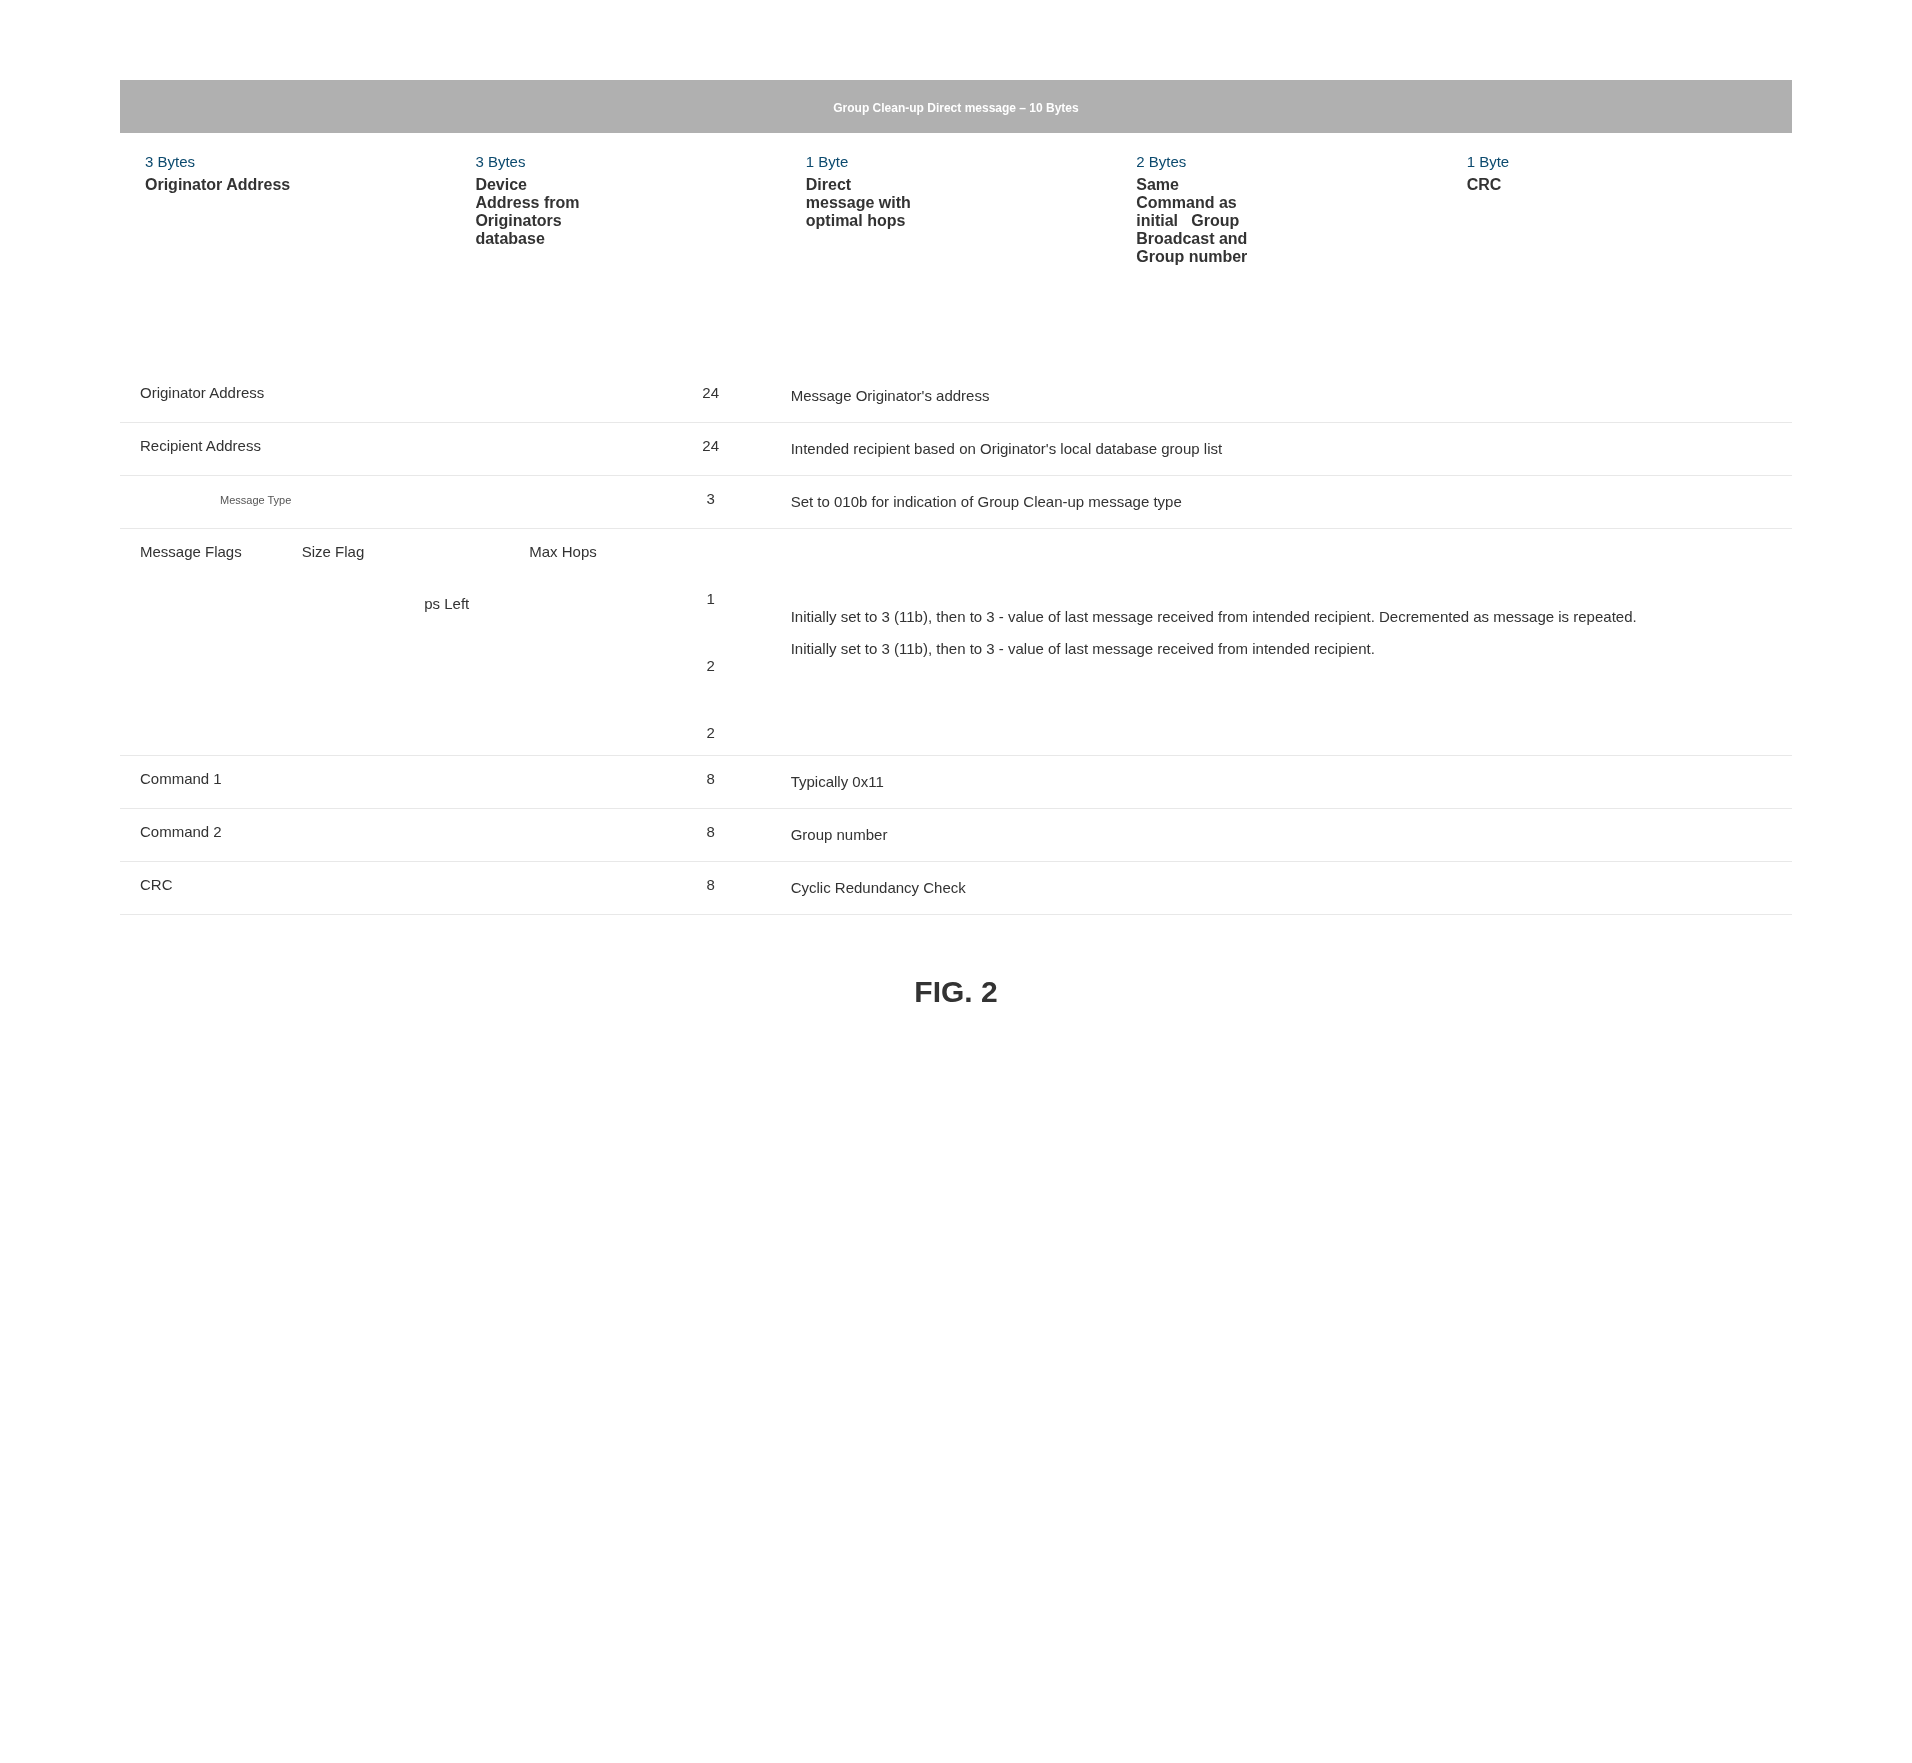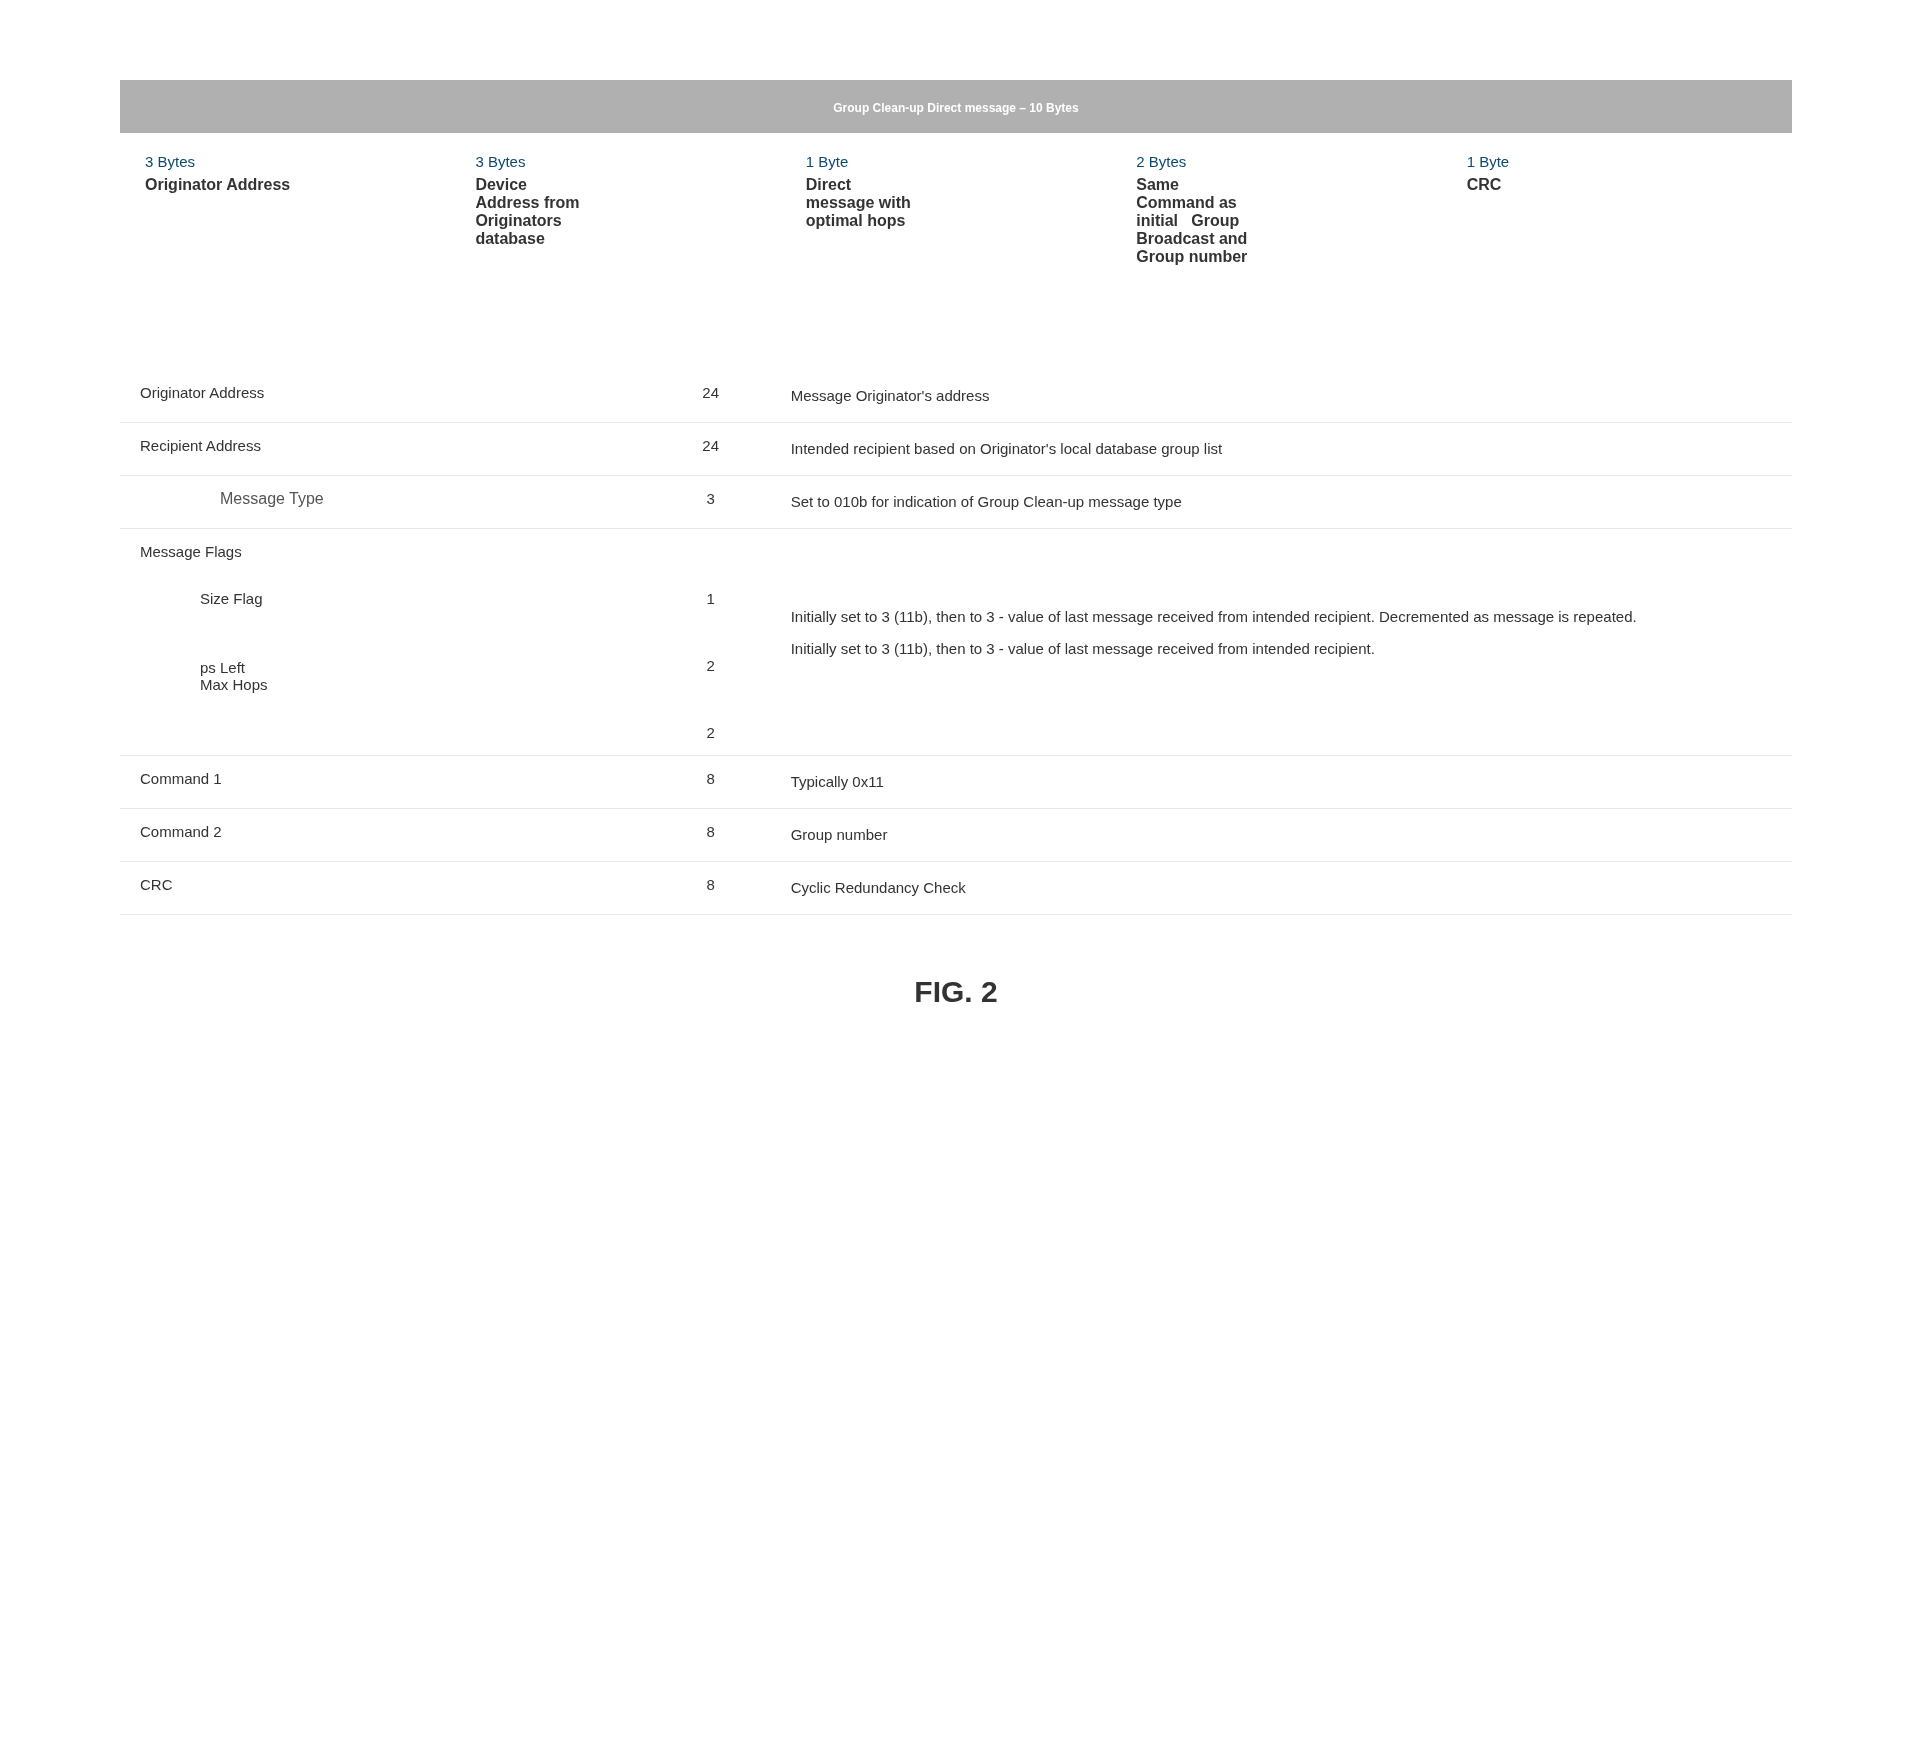--- a/index.html
+++ b/index.html
@@ -102,21 +102,21 @@
       font-size: 15px;
     }
     .bt-row .col-contents {
       flex: 4;
       padding: 4px 20px;
       font-size: 15px;
       line-height: 1.6;
       text-align: justify;
     }
     .bt-row .data-sub {
-      font-size: 16px;
+      font-size: 11px;
       color: #555;
       padding-left: 20px;
     }
 
     
     .fig-label {
       text-align: center;
       font-size: 30px;
       font-weight: bold;
       margin-top: 40px;
@@ -195,21 +195,21 @@
       </div>
       <div class="col-bits">
         <span>3</span>
       </div>
       <div class="col-contents">
         <span>Set to 010b for indication of Group Clean-up message type</span>
       </div>
     </div>
 
     <div class="bt-row">
-      <div class="col-data" style="display:flex; flex-direction:column;">
+      <div class="col-data" style="display:flex; flex-direction:row;">
         <span style="margin-bottom:30px;">Message Flags</span>
         <span style="padding-left:60px;">Size Flag</span>
         <span style="padding-left:60px; margin-top:52px;">ps Left</span>
         <span style="padding-left:60px; ">Max Hops</span>
       </div>
       <div class="col-bits" style="display:flex; flex-direction:column; align-items:center;">
         <span style="margin-bottom:30px;">&nbsp;</span>
         <span>1</span>
         <span style="margin-top:50px;">2</span>
         <span style="margin-top:50px;">2</span>

